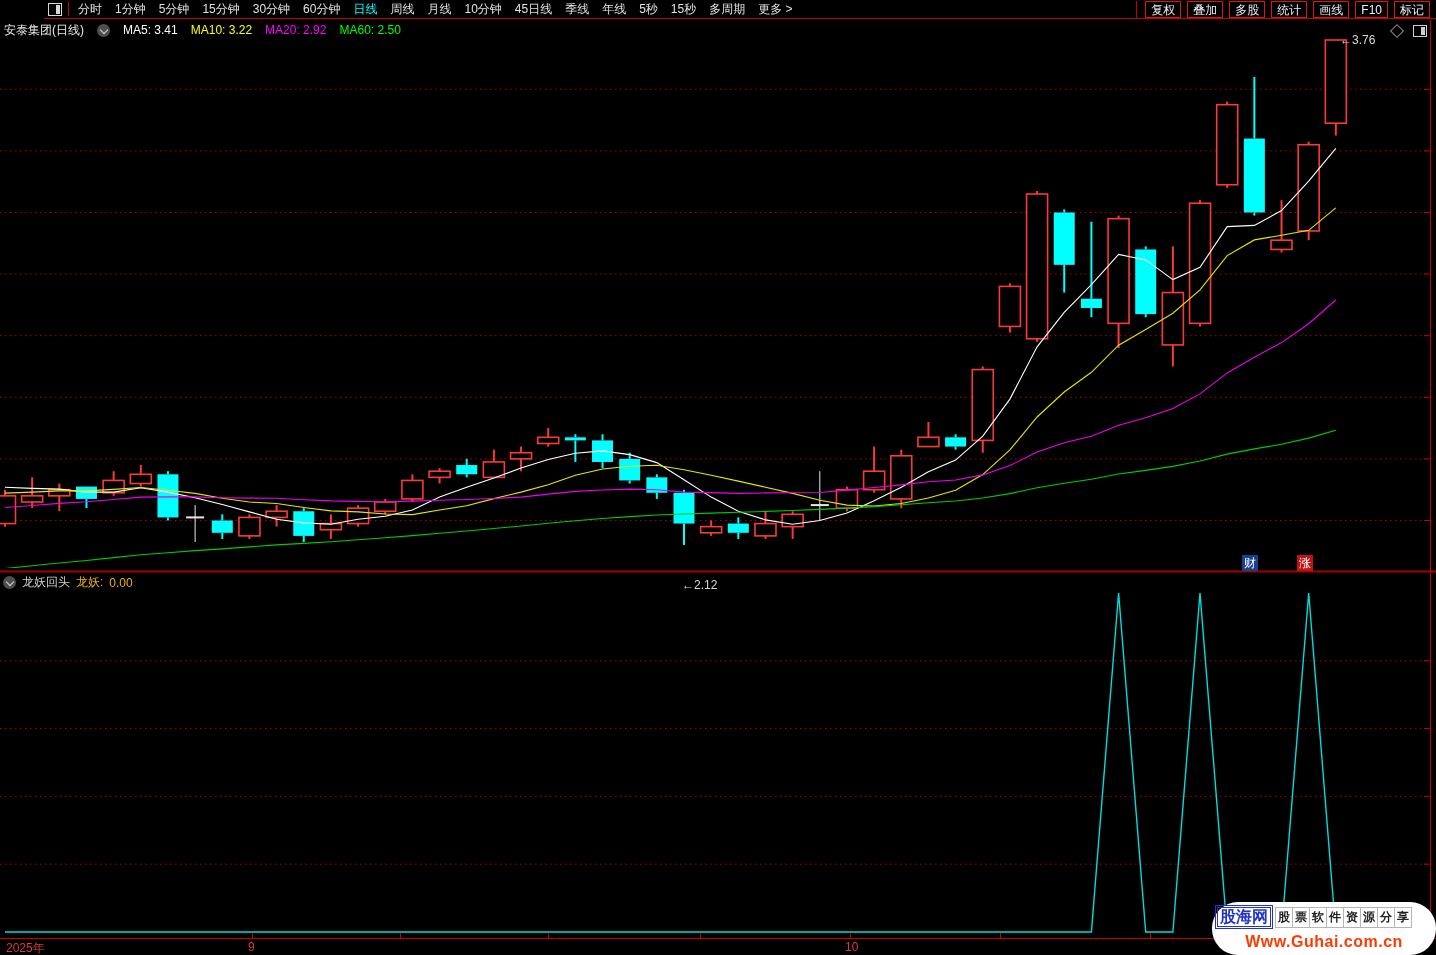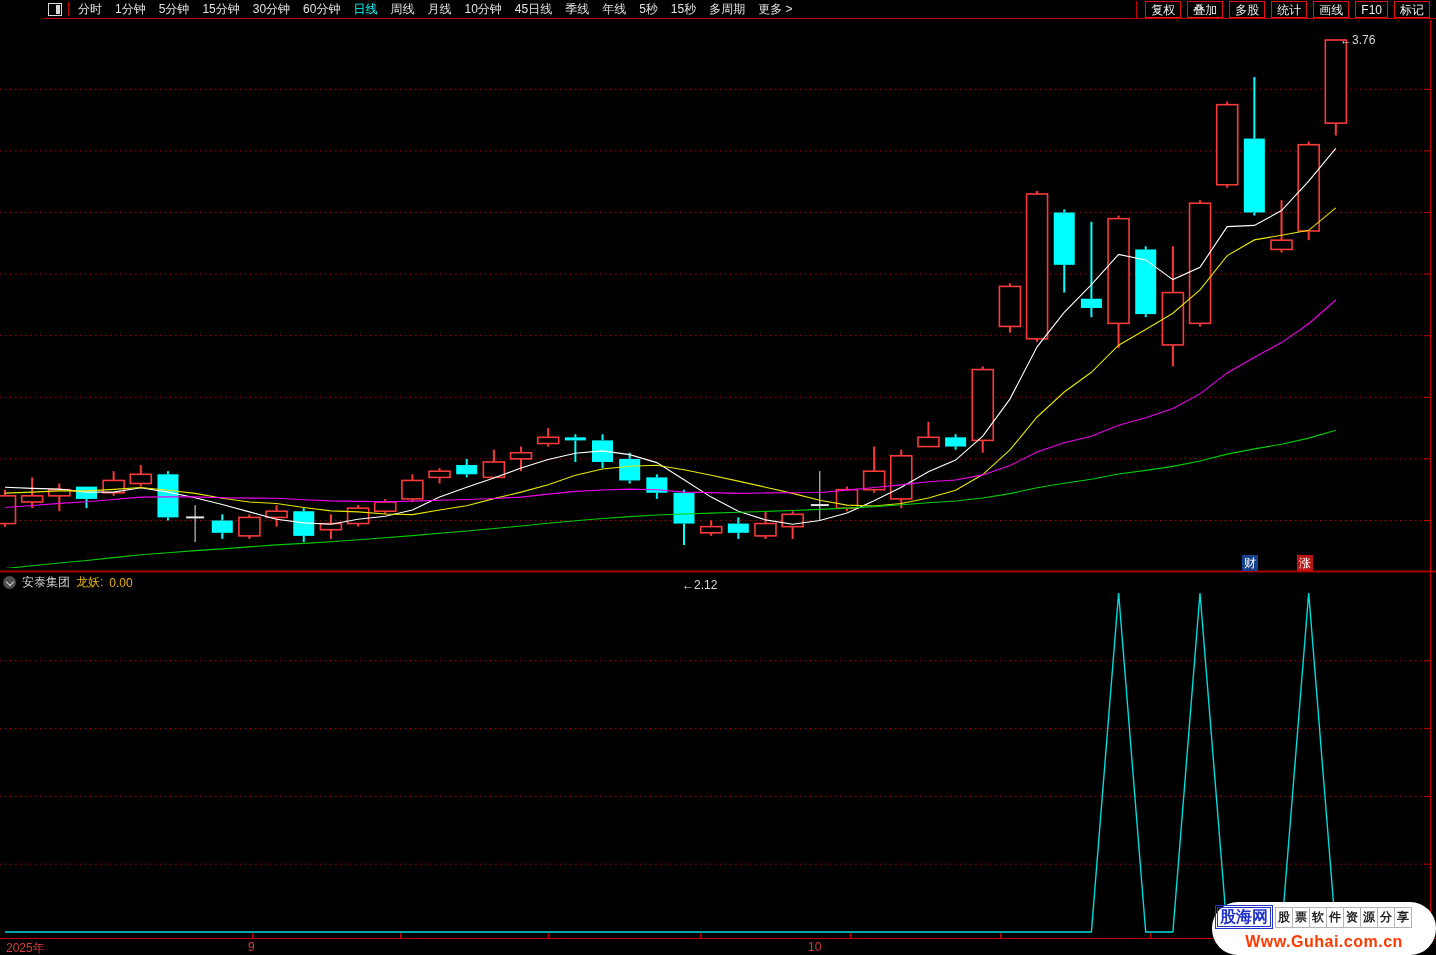--- a/index.html
+++ b/index.html
@@ -288,37 +288,51 @@
         <span class="mbtn">叠加</span>
         <span class="mbtn">多股</span>
         <span class="mbtn">统计</span>
         <span class="mbtn">画线</span>
         <span class="mbtn">F10</span>
         <span class="mbtn">标记</span>
         <span class="mbtn">+自定</span>
       </div>
   </div>
 
+  <div class="titlebar">
+    <span>安泰集团(日线)</span>
+    <span class="chev-circle"></span>
+    <span id="ma-labels" style="display: flex; gap: 13px;">
+        <span class="ma-item" style="color: rgb(255, 255, 255);">MA5: 3.41</span>
+        <span class="ma-item" style="color: rgb(255, 255, 0);">MA10: 3.22</span>
+        <span class="ma-item" style="color: rgb(255, 0, 255);">MA20: 2.92</span>
+        <span class="ma-item" style="color: rgb(0, 255, 0);">MA60: 2.50</span>
+      </span>
+    <span class="tb-icons">
+      <span class="diamond"></span>
+      <span class="win-icon"></span>
+    </span>
+  </div>
 
   <div class="anno" id="anno-high" style="left: 1340px; top: 33px;">←3.76</div>
   <div class="anno" id="anno-low" style="left: 682px; top: 539px; margin-top: 39px;">←2.12</div>
 
   <div class="badge" id="badge-0" style="left: 1242px; top: 555px; background: rgb(22, 65, 140);">财</div>
   <div class="badge" id="badge-1" style="left: 1297px; top: 555px; background: rgb(187, 20, 20);">涨</div>
 
   <div class="ind-header">
     <span class="chev-circle"></span>
-    <span class="ind-name">安泰集团</span>
+    <span class="ind-name">龙妖回头</span>
     <span class="ind-val">龙妖:</span>
     <span class="ind-val">0.00</span>
   </div>
 
   <div class="axis-label" id="xlabel-0" style="left: 6px;">2025年</div>
   <div class="axis-label" id="xlabel-1" style="left: 248px;">9</div>
-  <div class="axis-label" id="xlabel-2" style="left: 808px;">10</div>
+  <div class="axis-label" id="xlabel-2" style="left: 845px;">10</div>
 
   <div class="watermark">
     <div class="wm-row1">
       <span class="wm-brand">股海网</span>
       <span class="wm-cells" id="wm-cells">
           <span class="wm-cell">股</span>
           <span class="wm-cell">票</span>
           <span class="wm-cell">软</span>
           <span class="wm-cell">件</span>
           <span class="wm-cell">资</span>

